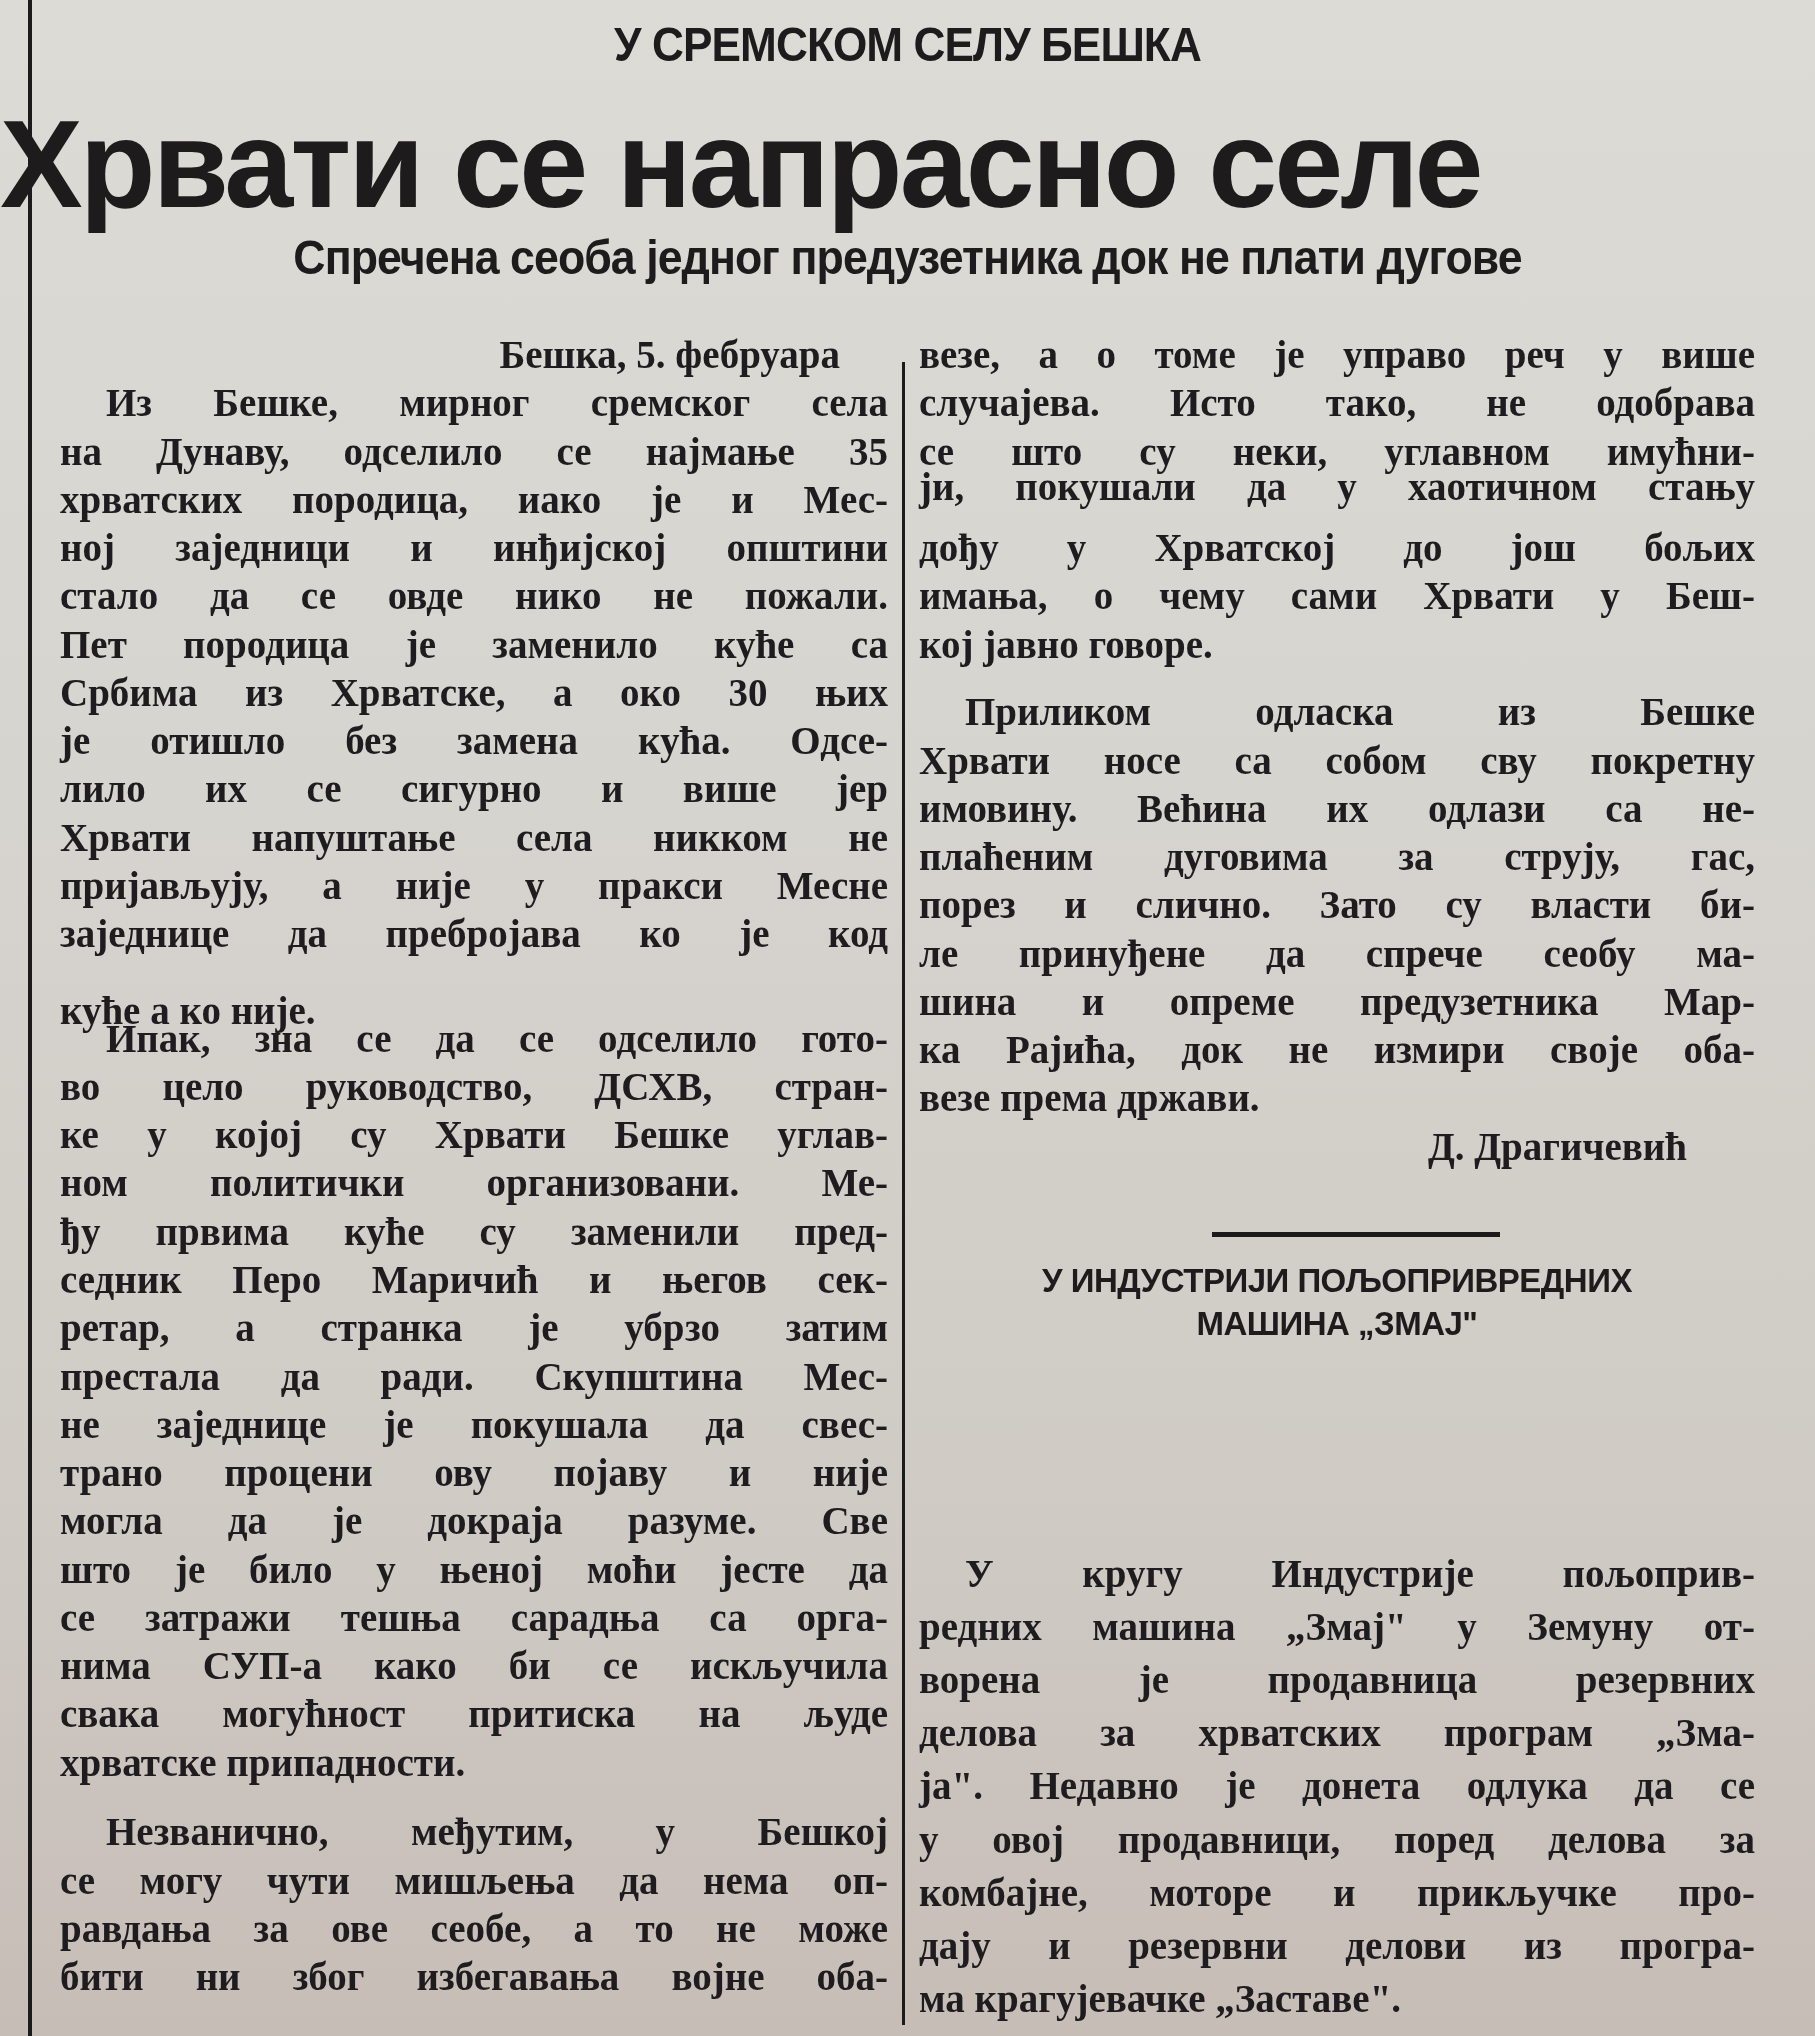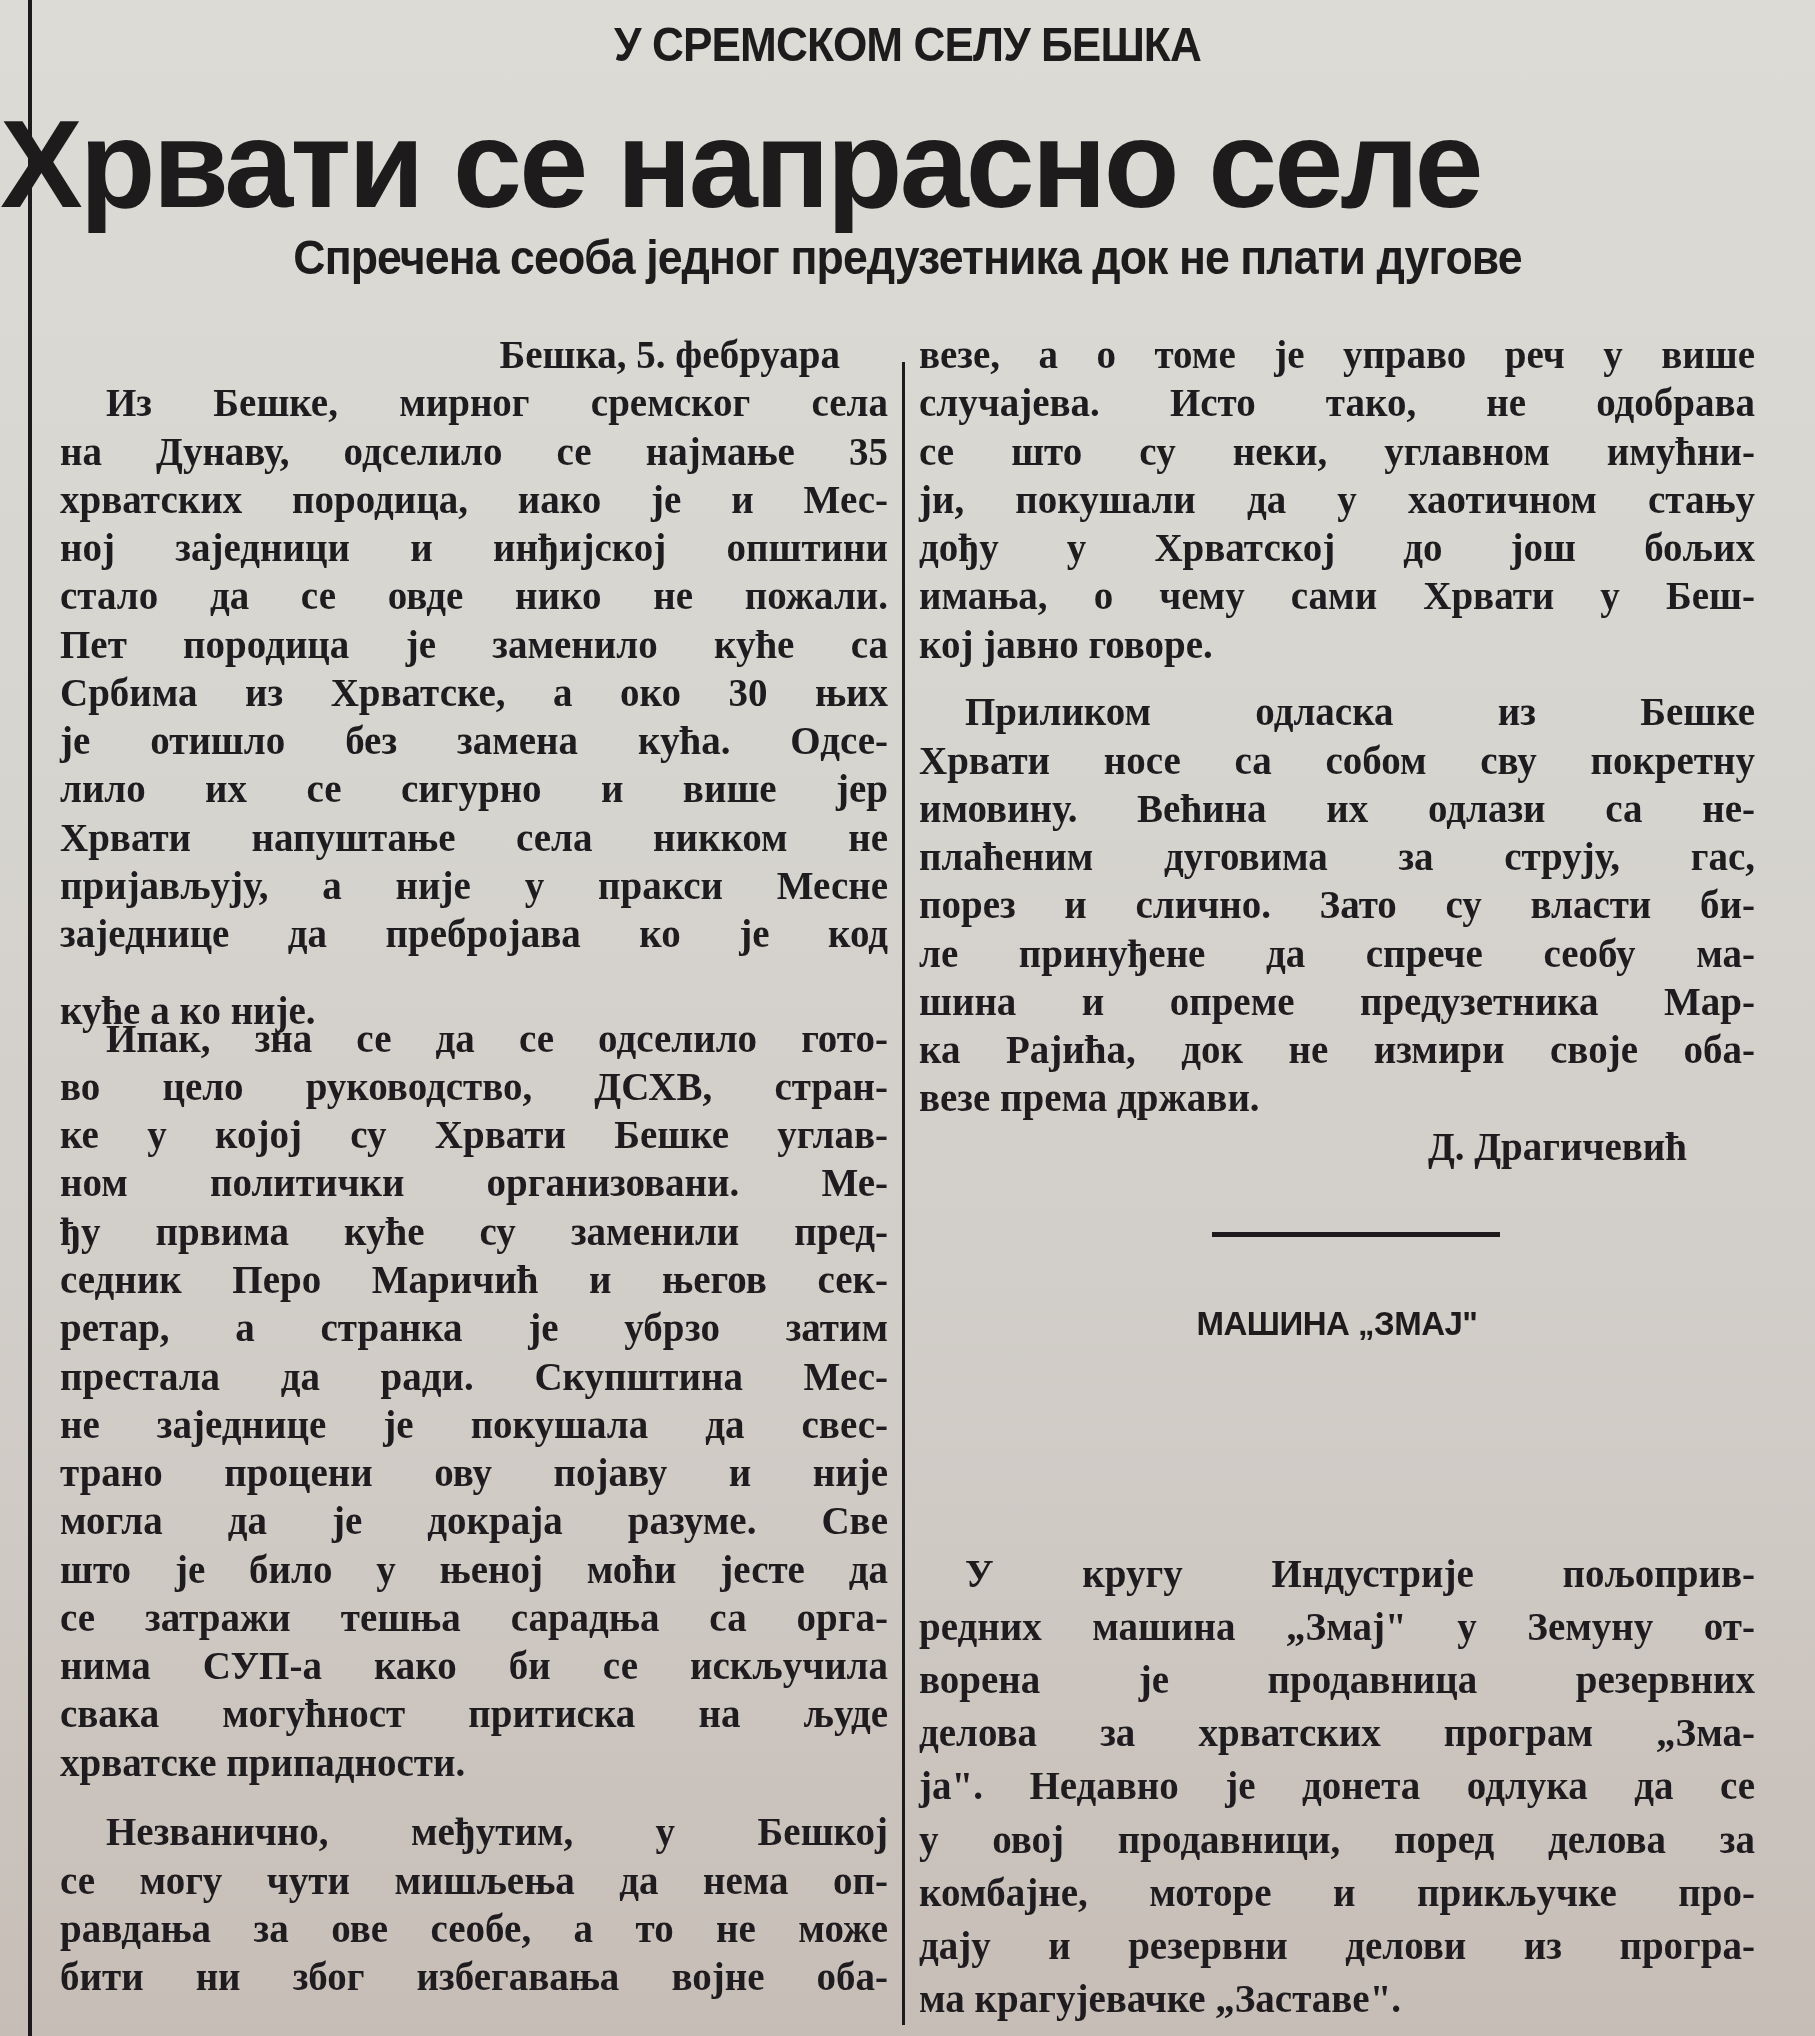--- a/index.html
+++ b/index.html
@@ -91,39 +91,40 @@
     <div class="ln indent" style="top:1477px;">Незванично, међутим, у Бешкој</div>
     <div class="ln" style="top:1526px;">се могу чути мишљења да нема оп-</div>
     <div class="ln" style="top:1574px;">равдања за ове сеобе, а то не може</div>
     <div class="ln" style="top:1622px;">бити ни због избегавања војне оба-</div>
   </div>
 
   <div class="col" style="left:919px;top:331px;width:836px;">
     <div class="ln" style="top:0px;">везе, а о томе је управо реч у више</div>
     <div class="ln" style="top:48px;">случајева. Исто тако, не одобрава</div>
     <div class="ln" style="top:97px;">се што су неки, углавном имућни-</div>
-    <div class="ln" style="top:145px;font-family:Liberation Serif, serif;">ји, покушали да у хаотичном стању</div>
+    <div class="ln" style="top:132px;font-family:Liberation Serif, serif;">ји, покушали да у хаотичном стању</div>
     <div class="ln" style="top:193px;">дођу у Хрватској до још бољих</div>
     <div class="ln" style="top:241px;">имања, о чему сами Хрвати у Беш-</div>
     <div class="ln last" style="top:290px;">кој јавно говоре.</div>
 
     <div class="ln indent" style="top:357px;">Приликом одласка из Бешке</div>
     <div class="ln" style="top:406px;">Хрвати носе са собом сву покретну</div>
     <div class="ln" style="top:454px;">имовину. Већина их одлази са не-</div>
     <div class="ln" style="top:502px;">плаћеним дуговима за струју, гас,</div>
     <div class="ln" style="top:550px;">порез и слично. Зато су власти би-</div>
     <div class="ln" style="top:599px;">ле принуђене да спрече сеобу ма-</div>
     <div class="ln" style="top:647px;">шина и опреме предузетника Мар-</div>
     <div class="ln" style="top:695px;">ка Рајића, док не измири своје оба-</div>
     <div class="ln last" style="top:743px;">везе према држави.</div>
     <div class="ln byline" style="top:792px;">Д. Драгичевић</div>
   </div>
 
   <div class="rule-h" style="left:1212px;top:1232px;width:288px;"></div>
 
+  <div class="kicker2" style="left:919px;width:836px;top:1257px;">У ИНДУСТРИЈИ ПОЉОПРИВРЕДНИХ</div>
   <div class="kicker2" style="left:919px;width:836px;top:1300px;">МАШИНА „ЗМАЈ"</div>
 
   <div class="col" style="left:919px;top:1550px;width:836px;">
     <div class="ln indent" style="top:0px;">У кругу Индустрије пољоприв-</div>
     <div class="ln" style="top:53px;">редних машина „Змај" у Земуну от-</div>
     <div class="ln" style="top:106px;">ворена је продавница резервних</div>
     <div class="ln" style="top:159px;">делова за хрватских програм „Зма-</div>
     <div class="ln" style="top:212px;">ја". Недавно је донета одлука да се</div>
     <div class="ln" style="top:266px;">у овој продавници, поред делова за</div>
     <div class="ln" style="top:319px;">комбајне, моторе и прикључке про-</div>

